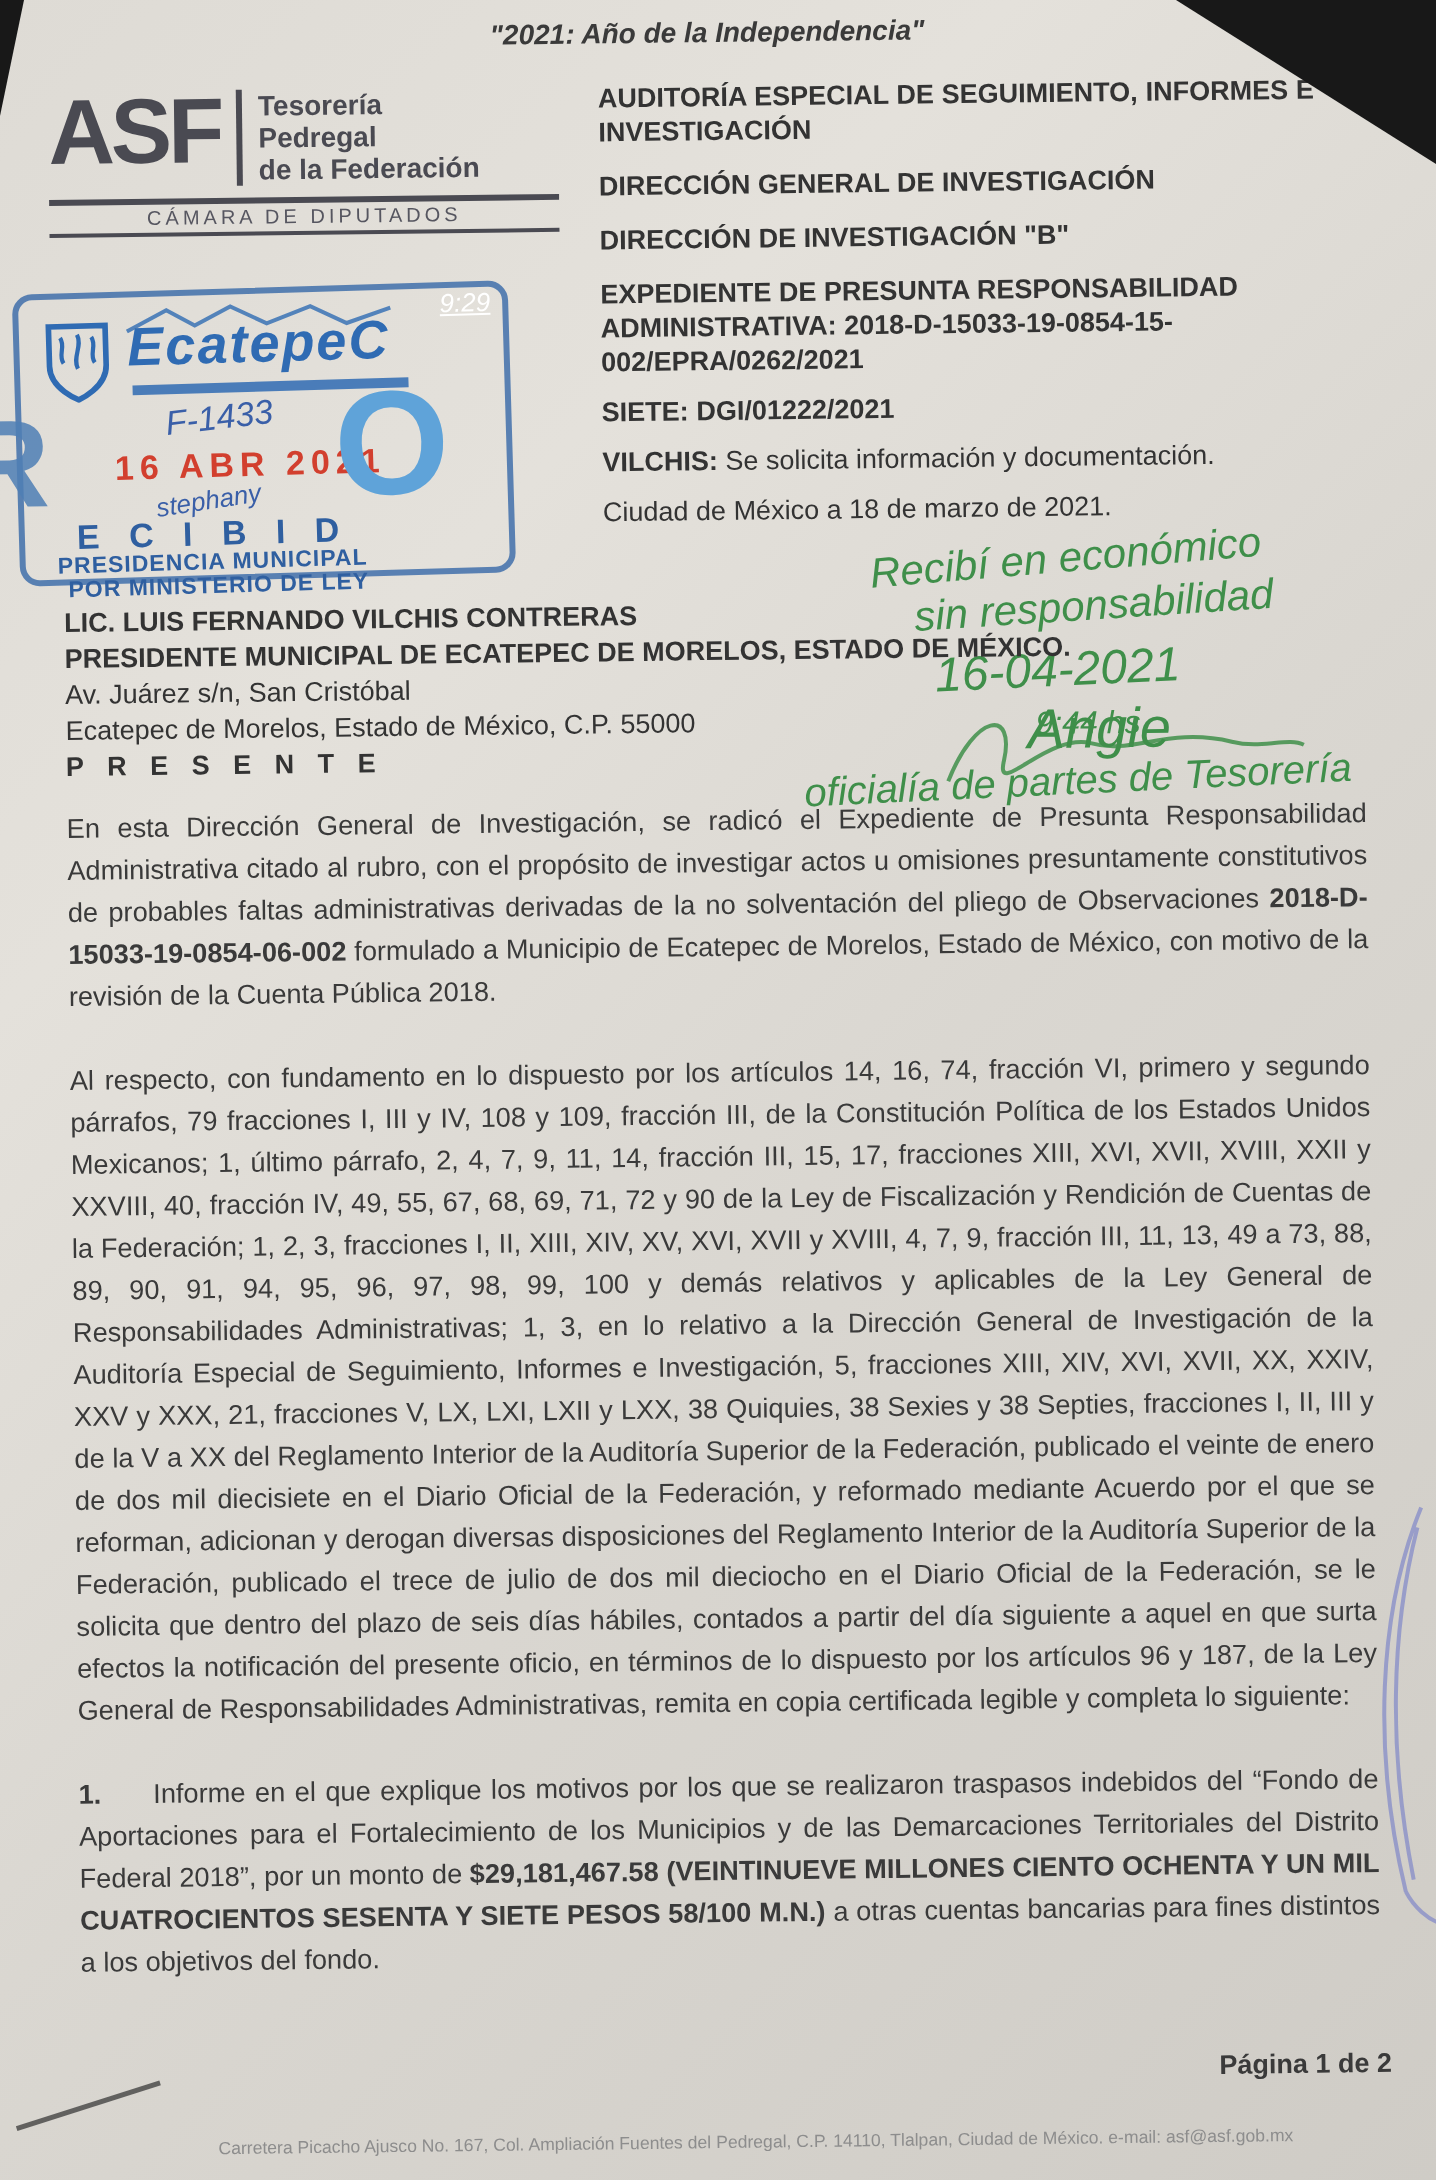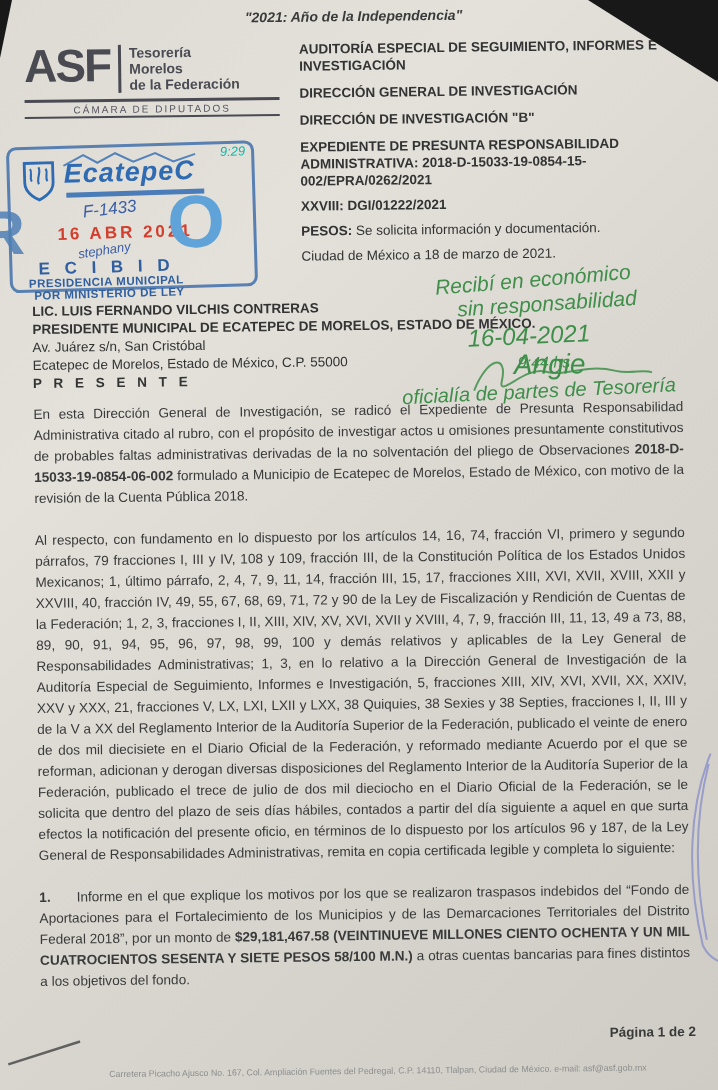--- a/index.html
+++ b/index.html
@@ -49,21 +49,21 @@
   .hdr-justify { text-align:justify; }
   .hdr-normal { font-weight:normal; }
   .hdr-right .dateline { font-weight:normal; margin-bottom:0; }
 
   
   .stamp {
     position:absolute; left:12px; top:141px; width:242px; height:140px;
     border:3px solid rgba(54,104,168,.8); border-radius:10px;
     transform:rotate(-1deg);
   }
-  .stamp-time { position:absolute; right:6px; top:0; font-size:13px; font-style:italic; color:#14b8a6; }
+  .stamp-time { position:absolute; right:6px; top:0; font-size:13px; font-style:italic; color:#ffffff;text-decoration:underline; }
   .stamp-shield { position:absolute; left:12px; top:10px; }
   .stamp-mountains { position:absolute; left:52px; top:4px; }
   .stamp-cityname {
     position:absolute; left:54px; top:10px; font-size:27px; font-weight:bold; font-style:italic;
     color:#2f6bb3; letter-spacing:1px;
   }
   .stamp-bar { position:absolute; left:56px; top:44px; width:138px; height:5px; background:rgba(47,107,179,.85); }
   .stamp-folio {
     position:absolute; left:72px; top:52px; font-size:17px; font-style:italic;
     color:#3a5fa8; transform:rotate(-5deg);
@@ -130,43 +130,43 @@
 
 <div class="content">
 
   <div class="motto">"2021: Año de la Independencia"</div>
 
   <div class="logo">
     <div class="logo-row">
       <span class="logo-acronym">ASF</span>
       <span class="logo-names">
         <span>Tesorería</span><br>
-        <span>Morelos</span><br>
+        <span>Pedregal</span><br>
         <span>de la Federación</span>
       </span>
     </div>
     <div class="logo-rule"></div>
     <div class="logo-chamber">CÁMARA DE DIPUTADOS</div>
     <div class="logo-rule2"></div>
   </div>
 
   <div class="hdr-right">
     <div class="hdr-block hdr-justify">AUDITORÍA ESPECIAL DE SEGUIMIENTO, INFORMES E INVESTIGACIÓN</div>
     <div class="hdr-block">DIRECCIÓN GENERAL DE INVESTIGACIÓN</div>
     <div class="hdr-block">DIRECCIÓN DE INVESTIGACIÓN "B"</div>
     <div class="hdr-block" style="margin-bottom:8px">
       <span>EXPEDIENTE DE PRESUNTA RESPONSABILIDAD ADMINISTRATIVA:</span>
       <span>2018-D-15033-19-0854-15-002/EPRA/0262/2021</span>
     </div>
     <div class="hdr-block" style="margin-bottom:8px">
-      <span>XXVIII:</span>
+      <span>SIETE:</span>
       <span>DGI/01222/2021</span>
     </div>
     <div class="hdr-block" style="margin-bottom:8px">
-      <span>PESOS:</span>
+      <span>VILCHIS:</span>
       <span class="hdr-normal">Se solicita información y documentación.</span>
     </div>
     <div class="hdr-block dateline">Ciudad de México a 18 de marzo de 2021.</div>
   </div>
 
   <div class="stamp">
     <span class="stamp-time">9:29</span>
     <span class="stamp-shield">
       <svg width="34" height="44" viewBox="0 0 24 30">
         <path d="M2,2 h20 v14 c0,8 -10,12 -10,12 c0,0 -10,-4 -10,-12 z" fill="none" stroke="#2f6bb3" stroke-width="2"></path>

